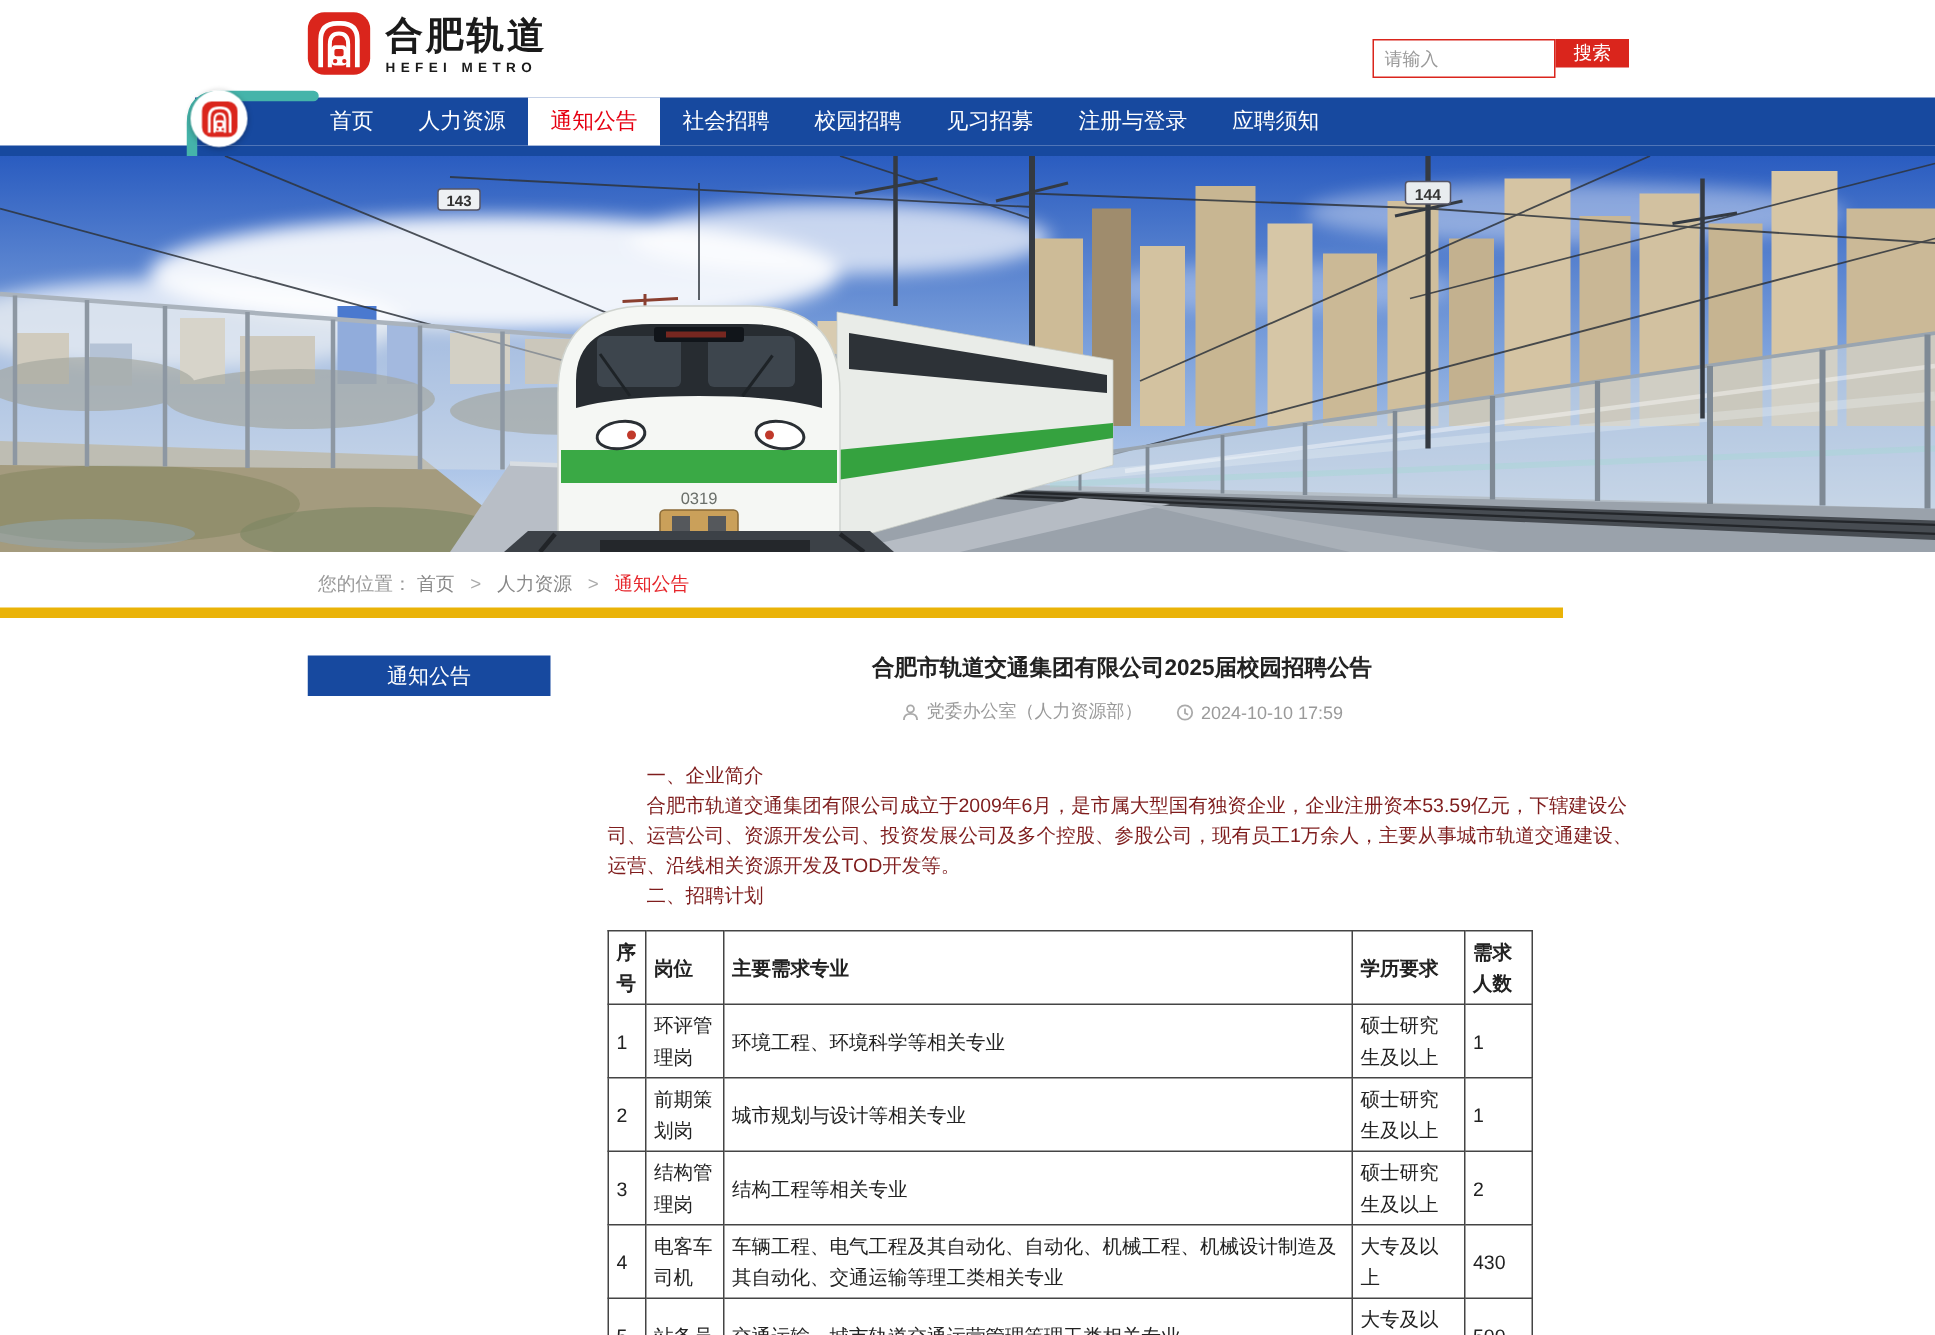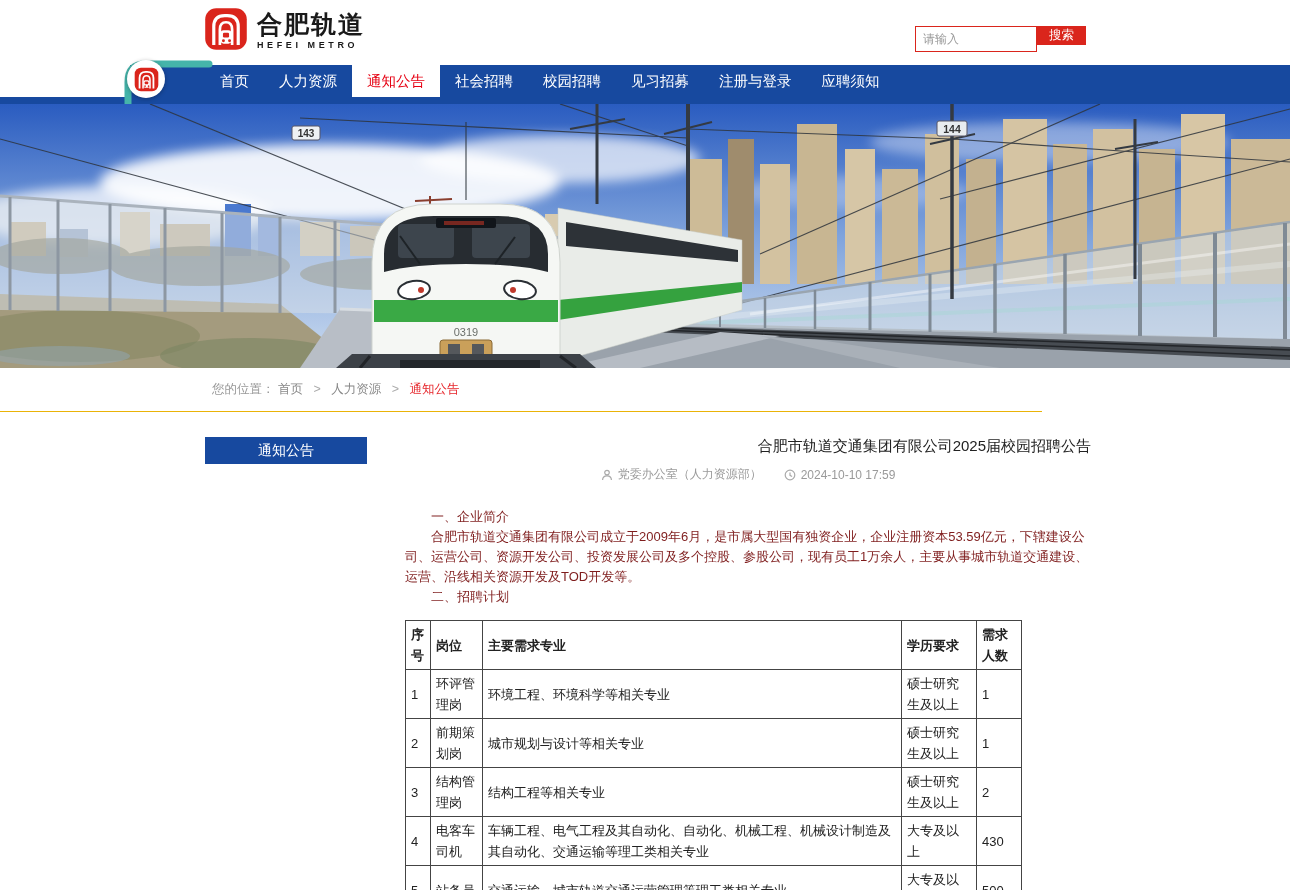--- a/index.html
+++ b/index.html
@@ -42,33 +42,33 @@
   }
   .nav-items li {
     padding:0 15px; line-height:32px; font-size:14.5px; color:#fff;
     cursor:pointer; white-space:nowrap;
   }
   .nav-items li.active { background:#fff; color:#e60012; }
   
   .hero { position:absolute; top:104px; left:0; width:1290px; height:264px; overflow:hidden; }
   .hero svg { display:block; }
   
-  .crumbbar { position:absolute; top:368px; left:0; width:1042px; height:44px; background:#fff; border-bottom:1px solid #eab308;padding-left:47px; }
+  .crumbbar { position:absolute; top:368px; left:0; width:1042px; height:44px; background:#fff; border-bottom:7px solid #eab308;padding-left:47px; }
   .crumb { position:absolute; left:212px; top:13px; font-size:12.5px; color:#999; }
   .crumb .sep { margin:0 7px; color:#aaa; }
   .crumb .lnk { color:#888; cursor:pointer; }
   .crumb .cur { color:#e6262b; cursor:pointer; }
   
   .side-button {
     position:absolute; left:205px; top:437px; width:162px; height:27px;
     background:#17499f; color:#fff; font-size:14px; text-align:center; line-height:27px;
     cursor:pointer; border:0; font-family:inherit; display:block;
   }
   .article { position:absolute; left:405px; top:436px; width:686px; }
-  .article-title { text-align:right; font-size:15px; font-weight:normal; color:#222; line-height:20px; }
+  .article-title { text-align:center; font-size:15px; font-weight:bold; color:#222; line-height:20px; }
   .article-meta {
     margin-top:10px; display:flex; justify-content:center; align-items:center; gap:22px;
     font-size:12px; color:#9a9a9a;
   }
   .meta-item { display:flex; align-items:center; gap:5px; }
   .article-body { margin-top:24px; font-size:13px; color:#7f1d1d; line-height:20px; }
   .article-body p { text-indent:2em; }
   
   .recruit-table {
     margin-top:13px; border-collapse:collapse; table-layout:fixed; width:616px;

